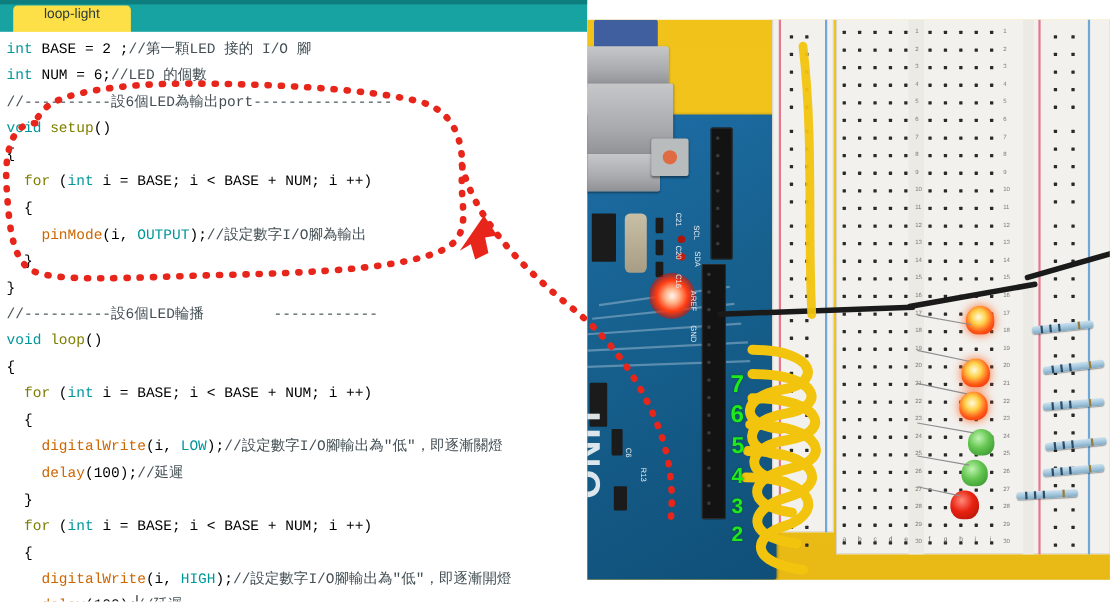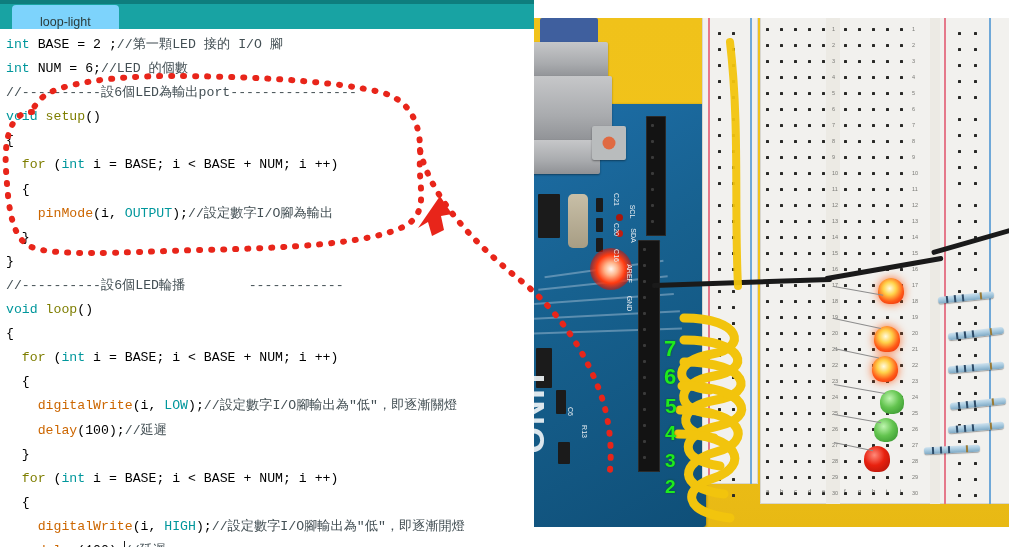--- a/index.html
+++ b/index.html
@@ -9,22 +9,22 @@
     font-family:"Liberation Sans", sans-serif;
   }
   #root{position:absolute;left:0;top:0;width:1009px;height:547px;background:#fff;overflow:hidden;}
 
   
   .editor{position:absolute;left:0;top:0;width:534px;height:547px;background:#ffffff;overflow:hidden;}
   .tabbar{position:relative;height:29px;background:#18a3a3;}
   .tabbar .topstrip{position:absolute;left:0;top:0;width:100%;height:4px;background:#0e7d7d;}
   .tab{
     position:absolute;left:12px;top:5px;height:24px;min-width:76px;
-    background:#7dd3fc;border-radius:4px 4px 0 0;
-    display:flex;align-items:flex-end;justify-content:center;
+    background:#fde047;border-radius:4px 4px 0 0;
+    display:flex;align-items:flex-start;justify-content:center;
     padding:0 28px;box-sizing:border-box;
   }
   .tab-label{font-size:12.5px;color:#2b3c3c;font-family:"Liberation Sans",sans-serif;white-space:nowrap;}
 
   .code{
     position:absolute;left:0;top:29px;width:534px;height:518px;
     background:#ffffff;overflow:hidden;
     font-family:"Liberation Mono","DejaVu Sans Mono",monospace;
     font-size:13.2px;
     line-height:24.1px;

